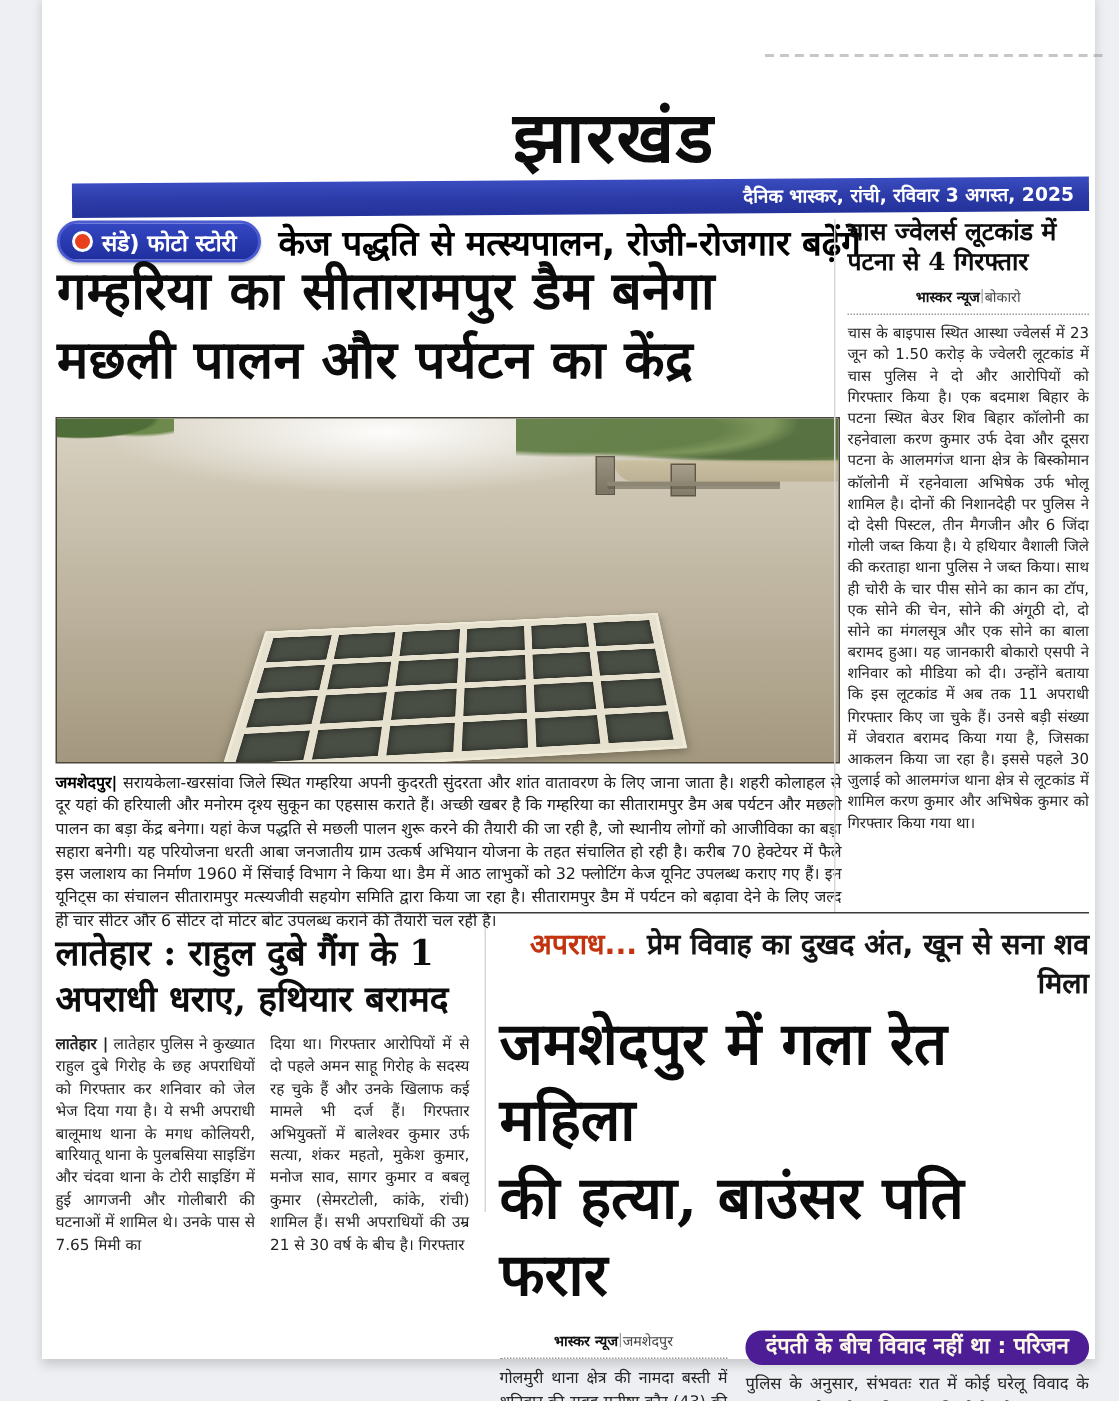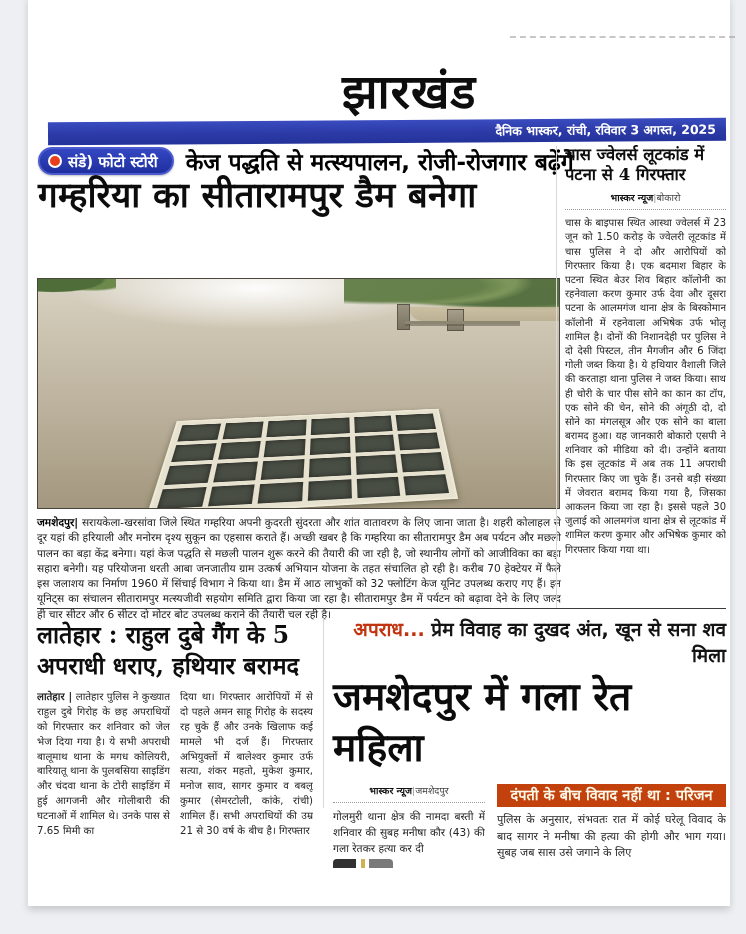--- a/index.html
+++ b/index.html
@@ -162,23 +162,23 @@
     font-size:10.6px; line-height:1.5; text-align:justify; color:#262626;
     height:48px; overflow:hidden;
   }
   .photo-fragment {
     width:60px; height:9px; margin-top:2px;
     background:linear-gradient(90deg,#1a1a1a 0 38%, transparent 38% 46%, #caa93f 46% 54%, transparent 54% 60%, #6b6b6b 60%);
     border-radius:4px 4px 0 0; opacity:.9;
   }
   .murder-right { width:229px; }
   .murder-subhead {
-    background:#c2410c; color:#fdf8e7;
+    background:#4c1d95; color:#fdf8e7;
     font-size:14.5px; font-weight:800; text-align:center;
-    padding:2px 4px 3px; line-height:1.25;
+    padding:2px 4px 3px; line-height:1.25;border-radius:11px;
   }
   .murder-right-body {
     margin-top:5px;
     font-size:11px; line-height:1.5; text-align:justify; color:#262626;
     height:48px; overflow:hidden;
   }
 </style>
 </head>
 <body>
 
@@ -194,20 +194,21 @@
   <div class="badge-row">
     <div class="badge-pill">
       <span class="badge-dot"></span>
       <span class="badge-label">संडे) फोटो स्टोरी</span>
     </div>
     <span class="kicker-text">केज पद्धति से मत्स्यपालन, रोजी-रोजगार बढ़ेंगे</span>
   </div>
 
   <div class="lead-headline">
     <div>गम्हरिया का सीतारामपुर डैम बनेगा</div>
+    <div>मछली पालन और पर्यटन का केंद्र</div>
   </div>
 
   <div class="dam-photo">
     <div class="tree-left"></div>
     <div class="tree-right"></div>
     <div class="shore-right"></div>
     <div class="intake-tower-a"></div>
     <div class="intake-tower-b"></div>
     <div class="walkway"></div>
     <div class="cage-grid" style="grid-template-columns: repeat(6, 1fr);">
@@ -251,39 +252,40 @@
       <span class="b-place">बोकारो</span>
     </div>
     <div class="dotted-rule"></div>
     <div class="jewel-body">चास के बाइपास स्थित आस्था ज्वेलर्स में 23 जून को 1.50 करोड़ के ज्वेलरी लूटकांड में चास पुलिस ने दो और आरोपियों को गिरफ्तार किया है। एक बदमाश बिहार के पटना स्थित बेउर शिव बिहार कॉलोनी का रहनेवाला करण कुमार उर्फ देवा और दूसरा पटना के आलमगंज थाना क्षेत्र के बिस्कोमान कॉलोनी में रहनेवाला अभिषेक उर्फ भोलू शामिल है। दोनों की निशानदेही पर पुलिस ने दो देसी पिस्टल, तीन मैगजीन और 6 जिंदा गोली जब्त किया है। ये हथियार वैशाली जिले की करताहा थाना पुलिस ने जब्त किया। साथ ही चोरी के चार पीस सोने का कान का टॉप, एक सोने की चेन, सोने की अंगूठी दो, दो सोने का मंगलसूत्र और एक सोने का बाला बरामद हुआ। यह जानकारी बोकारो एसपी ने शनिवार को मीडिया को दी। उन्होंने बताया कि इस लूटकांड में अब तक 11 अपराधी गिरफ्तार किए जा चुके हैं। उनसे बड़ी संख्या में जेवरात बरामद किया गया है, जिसका आकलन किया जा रहा है। इससे पहले 30 जुलाई को आलमगंज थाना क्षेत्र से लूटकांड में शामिल करण कुमार और अभिषेक कुमार को गिरफ्तार किया गया था।</div>
   </div>
 
   <div class="bottom-rule"></div>
 
   <div class="latehar">
     <div class="latehar-headline">
-      <div>लातेहार : राहुल दुबे गैंग के 5</div>
+      <div>लातेहार : राहुल दुबे गैंग के 1</div>
       <div>अपराधी धराए, हथियार बरामद</div>
     </div>
     <div class="latehar-cols">
       <div class="latehar-col">
         <span class="lh-dateline">लातेहार |</span><span> लातेहार पुलिस ने कुख्यात राहुल दुबे गिरोह के छह अपराधियों को गिरफ्तार कर शनिवार को जेल भेज दिया गया है। ये सभी अपराधी बालूमाथ थाना के मगध कोलियरी, बारियातू थाना के पुलबसिया साइडिंग और चंदवा थाना के टोरी साइडिंग में हुई आगजनी और गोलीबारी की घटनाओं में शामिल थे। उनके पास से 7.65 मिमी का</span>
       </div>
       <div class="latehar-col">दिया था। गिरफ्तार आरोपियों में से दो पहले अमन साहू गिरोह के सदस्य रह चुके हैं और उनके खिलाफ कई मामले भी दर्ज हैं। गिरफ्तार अभियुक्तों में बालेश्वर कुमार उर्फ सत्या, शंकर महतो, मुकेश कुमार, मनोज साव, सागर कुमार व बबलू कुमार (सेमरटोली, कांके, रांची) शामिल हैं। सभी अपराधियों की उम्र 21 से 30 वर्ष के बीच है। गिरफ्तार</div>
     </div>
   </div>
 
   <div class="col-divider-v2"></div>
 
   <div class="murder">
     <div class="murder-kicker">
       <span class="kick-red">अपराध...</span><span> प्रेम विवाह का दुखद अंत, खून से सना शव मिला</span>
     </div>
     <div class="murder-headline">
       <div>जमशेदपुर में गला रेत महिला</div>
+      <div>की हत्या, बाउंसर पति फरार</div>
     </div>
     <div class="murder-lower">
       <div class="murder-left">
         <div class="byline">
           <span class="b-news">भास्कर न्यूज</span>
           <span class="b-sep">|</span>
           <span class="b-place">जमशेदपुर</span>
         </div>
         <div class="dotted-rule"></div>
         <div class="murder-left-body">गोलमुरी थाना क्षेत्र की नामदा बस्ती में शनिवार की सुबह मनीषा कौर (43) की गला रेतकर हत्या कर दी</div>

